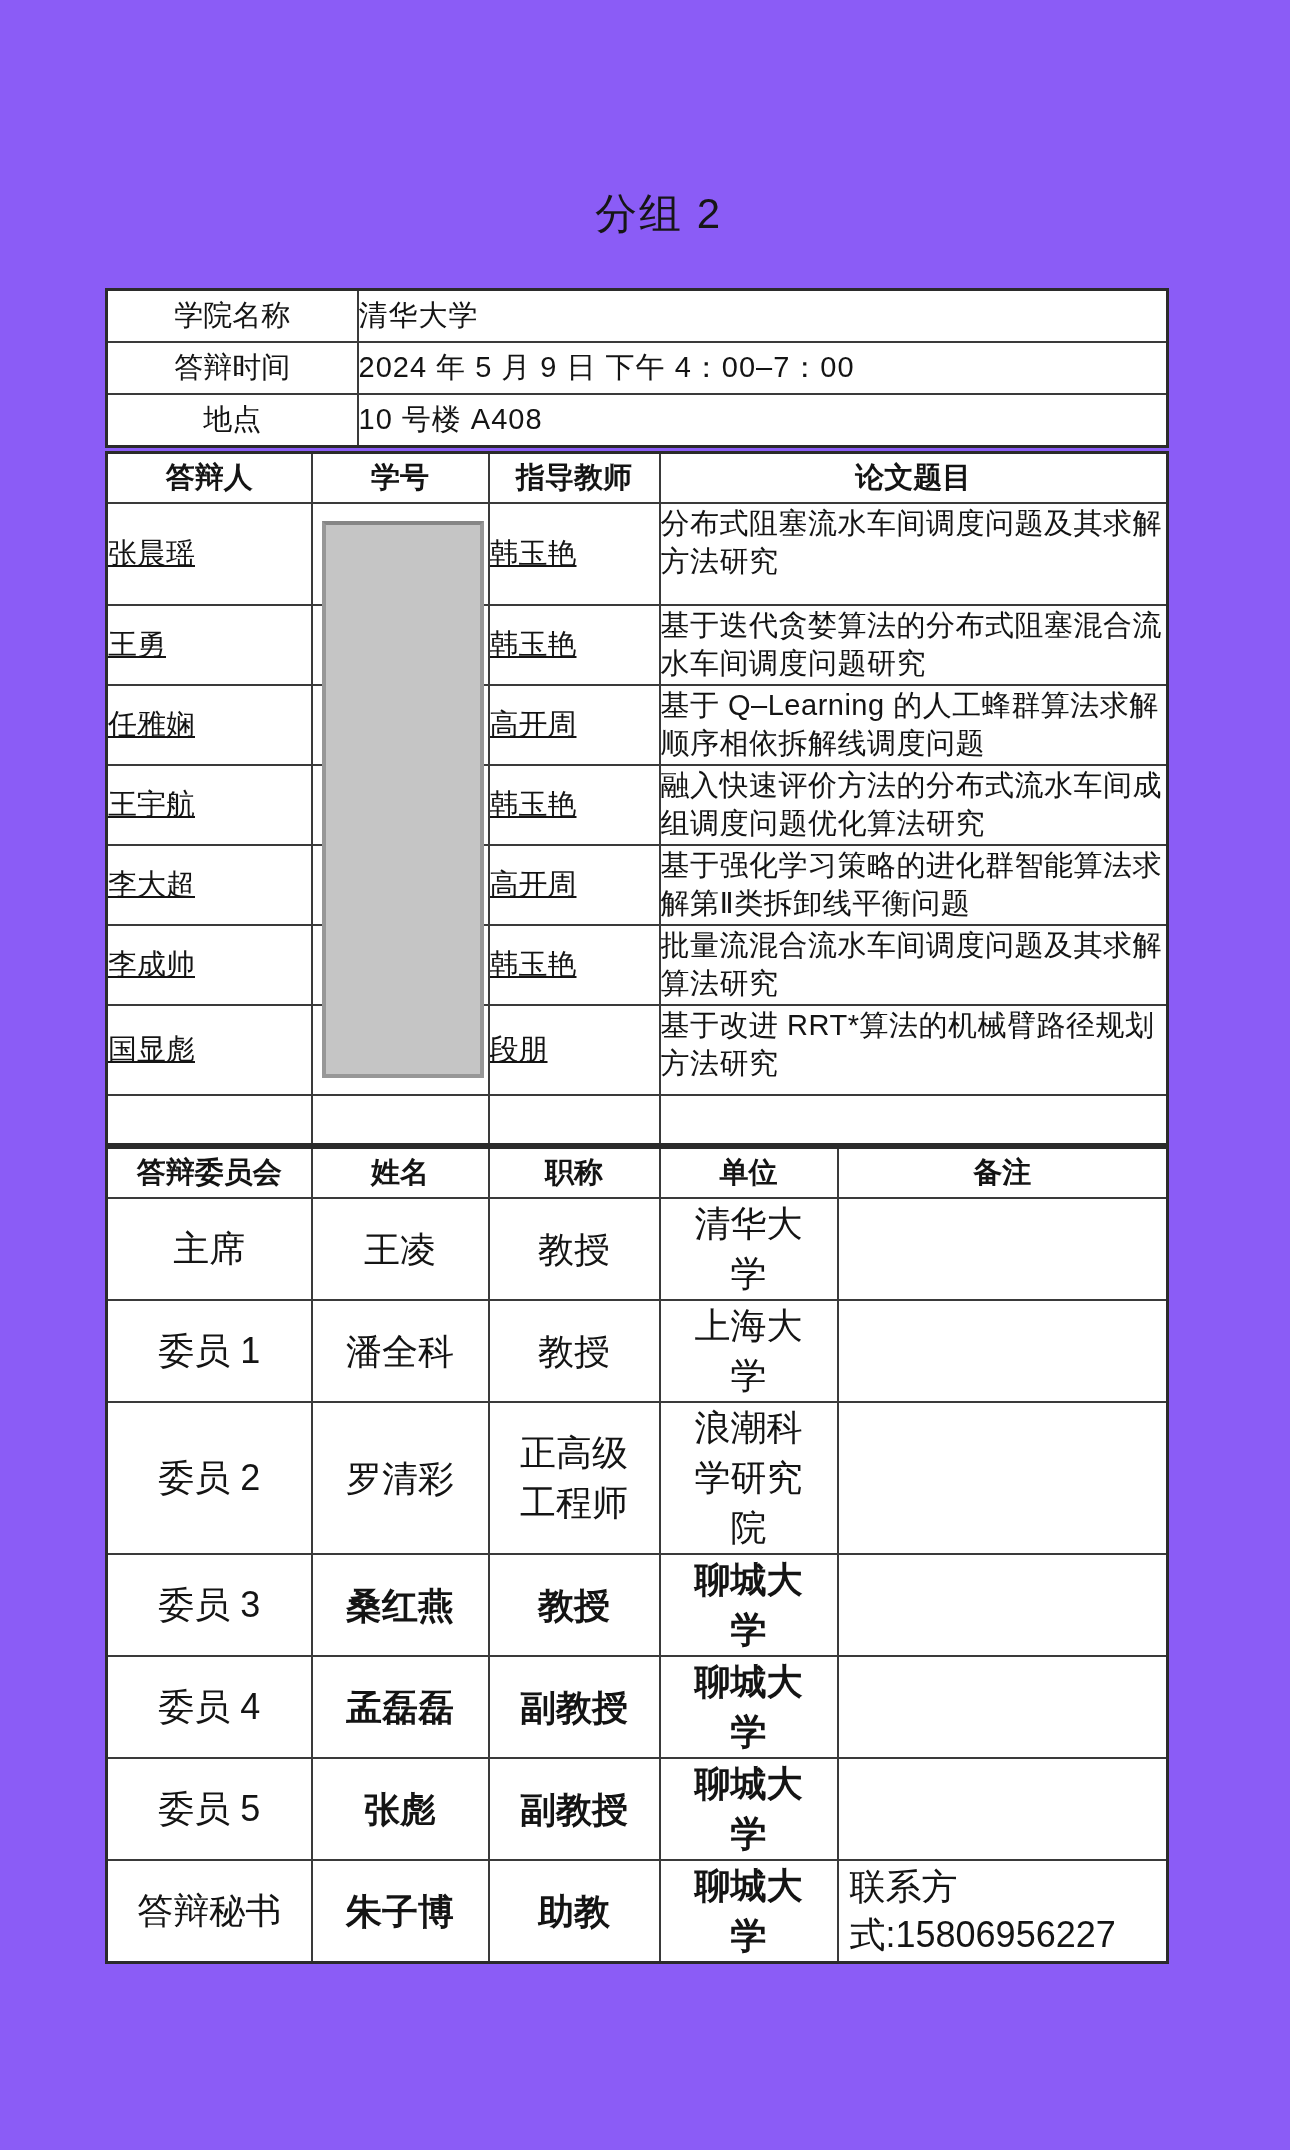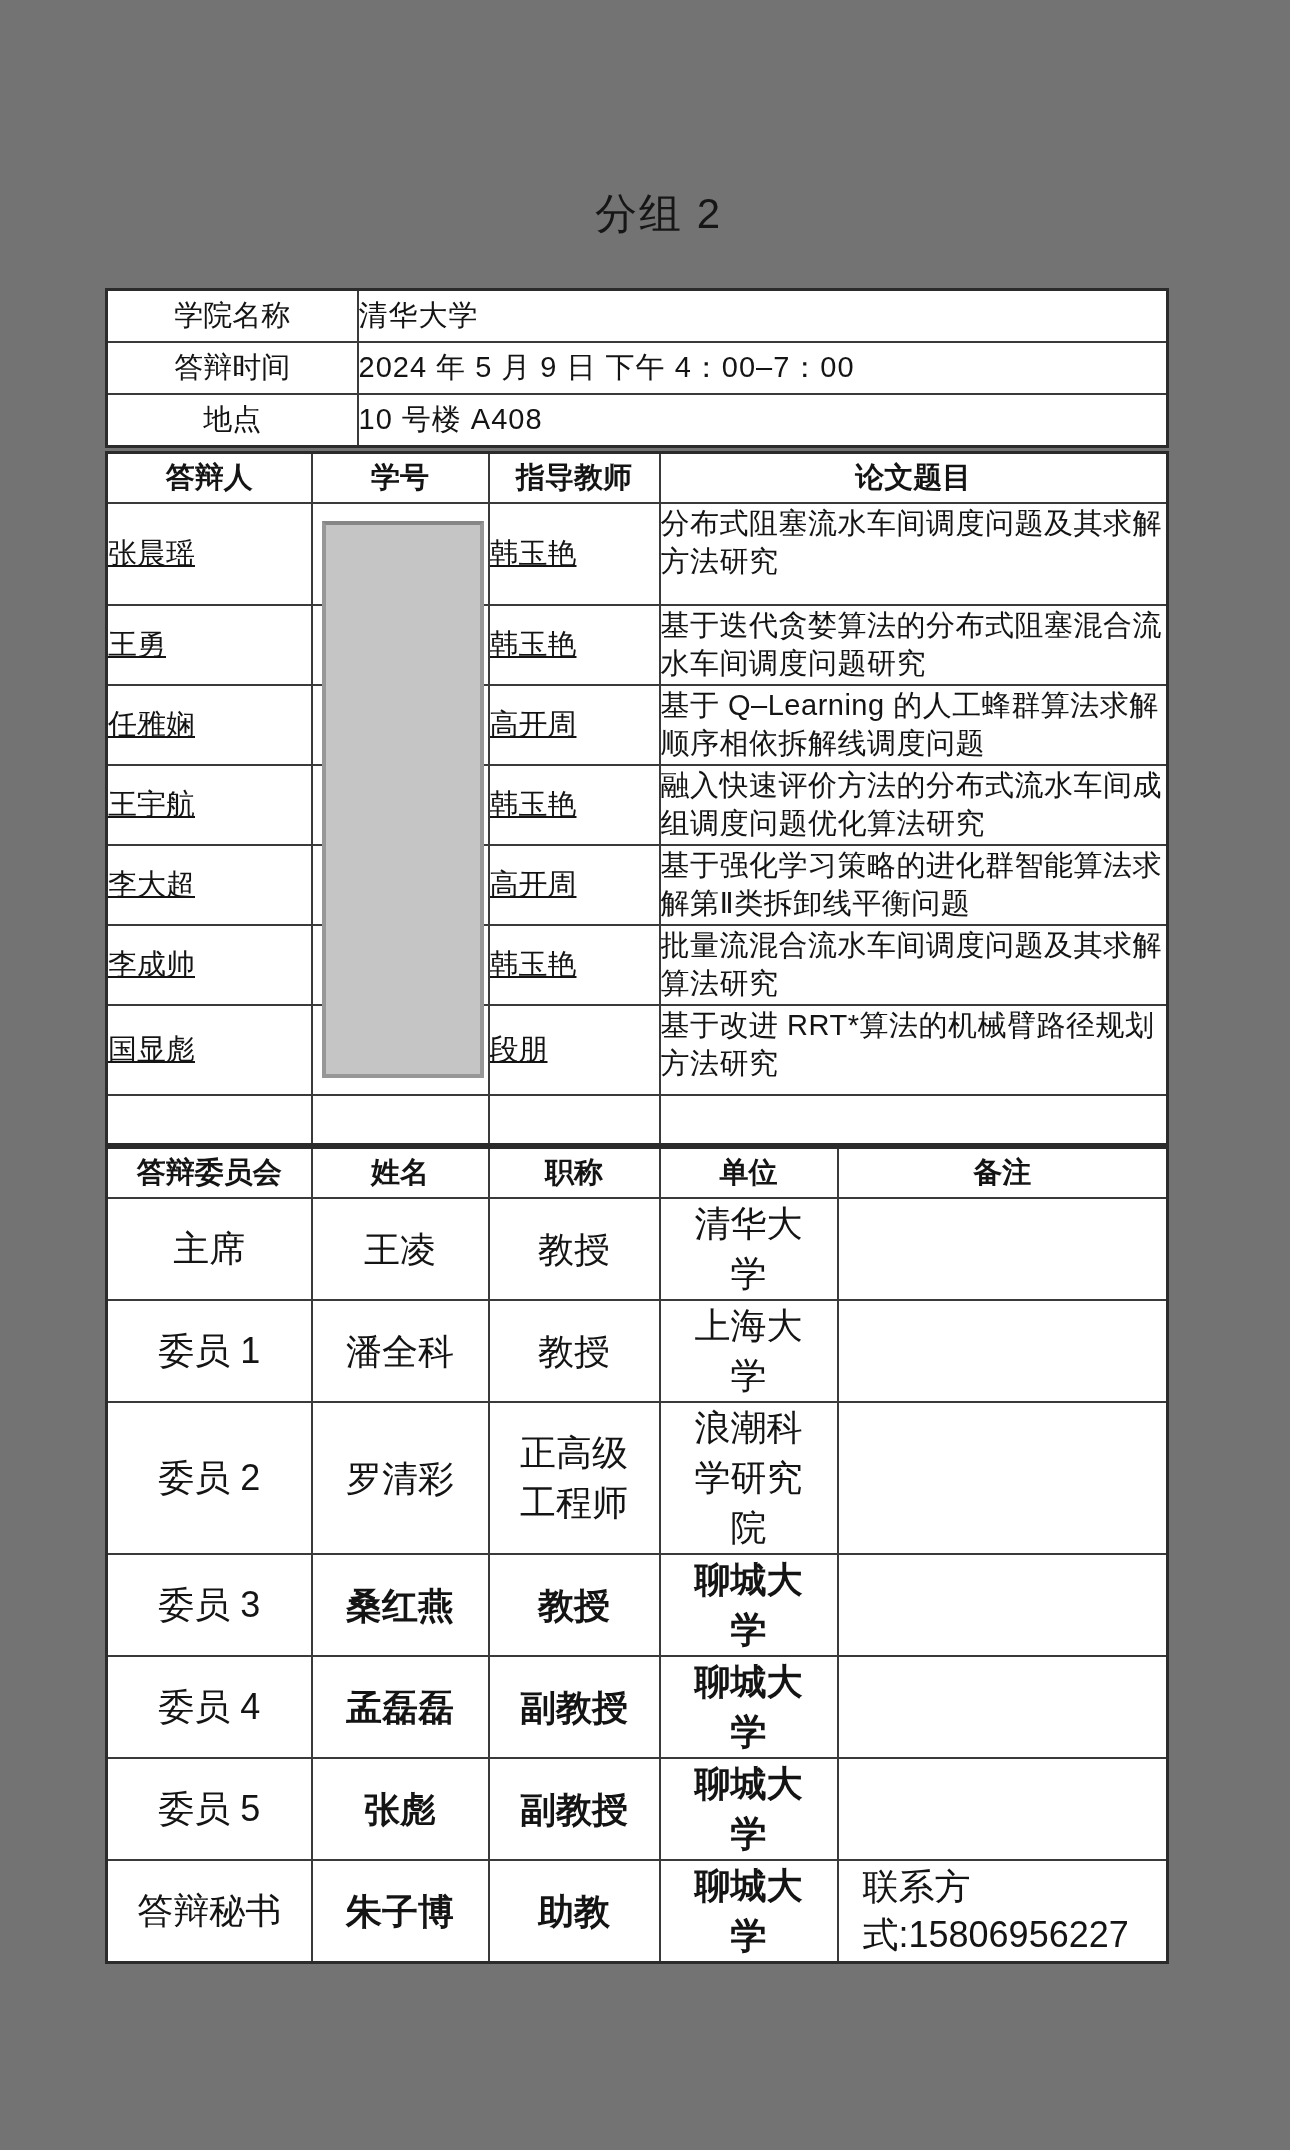--- a/index.html
+++ b/index.html
@@ -1,17 +1,17 @@
 <!DOCTYPE html>
 <html><head>
 <meta charset="utf-8">
 <style>
   html,body{margin:0;padding:0;background:#ffffff;}
   .page{
-    position:relative;width:1290px;height:2150px;background:#737373;
+    position:relative;width:1290px;height:2150px;background:#8b5cf6;
     font-family:"Liberation Sans","DejaVu Sans",sans-serif;color:#111;
     overflow:hidden;
   }
   .doc-title{
     position:absolute;left:105px;top:186px;width:1061px;
     text-align:center;text-indent:46px;
     font-size:42px;font-weight:400;letter-spacing:2px;color:#161616;
   }
   .tbl{border-collapse:collapse;table-layout:fixed;position:absolute;left:105px;background:#fff;}
   .tbl td,.tbl th{
@@ -35,21 +35,21 @@
   .cell-name,.cell-advisor{text-align:left;padding-left:18px;font-size:29px;text-decoration:underline;}
   .cell-id{text-align:center;}
   .cell-thesis{
     text-align:left;vertical-align:top;
     padding:4px 6px 2px 10px;line-height:38px;font-size:29px;letter-spacing:0.5px;margin-left:40px;
   }
   
   #committee-table{top:1146px;width:1061px;}
   #committee-table th{height:48px;text-align:center;font-weight:700;font-size:29px;}
   #committee-table td{height:50px;text-align:center;font-size:36px;line-height:48px;}
-  #committee-table .cell-note{text-align:left;padding-left:24px;border-radius:21px;}
+  #committee-table .cell-note{text-align:left;padding-left:11px;border-radius:21px;}
   .wrapnarrow{display:inline-block;max-width:140px;line-height:50px;vertical-align:middle;}
   tr.bold-row .b{font-weight:700;}
   
   .redaction{
     position:absolute;left:322px;top:521px;width:162px;height:557px;
     box-sizing:border-box;
   }
 </style>
 </head>
 <body>

